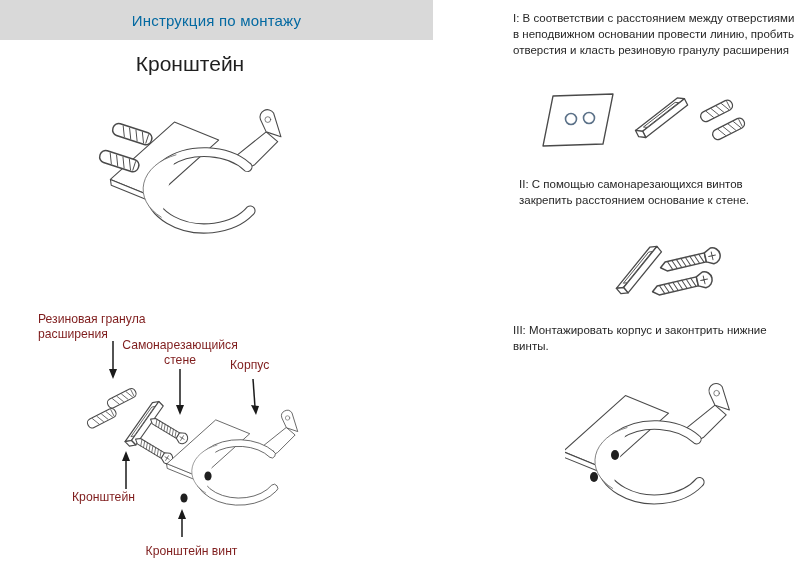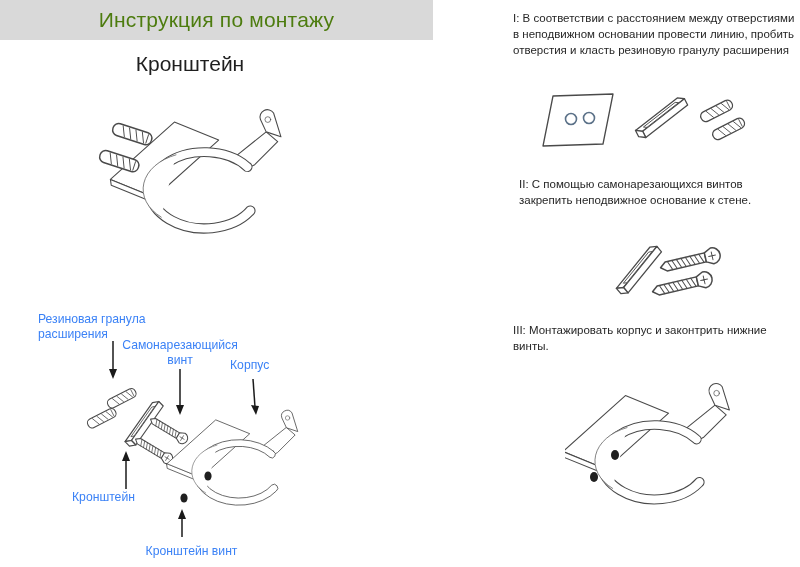--- a/index.html
+++ b/index.html
@@ -8,32 +8,32 @@
     --line-art:#4a4a4a;
     --hole-accent:#5b7188;
     --background:#ffffff;
   }
   *{margin:0;padding:0;box-sizing:border-box}
   html,body{background:var(--background)}
   body{font-family:"Liberation Sans",sans-serif;color:var(--text)}
   .page{position:relative;width:800px;height:567px;background:var(--background);overflow:hidden}
   .band{position:absolute;left:0;top:0;width:433px;height:40px;background:var(--header-band);
         display:flex;align-items:center;justify-content:center}
-  .title{font-size:21px;letter-spacing:.2px;color:#4d7c0f}
+  .title{font-size:15px;letter-spacing:.2px;color:#0369a1}
   .subtitle{position:absolute;left:120px;top:52px;width:140px;text-align:center;font-size:21px;color:#1f1f1f}
   .fig{position:absolute}
   .ln{fill:#fff;stroke:var(--line-art);stroke-width:1.3;stroke-linejoin:round;stroke-linecap:round}
   .thin{stroke-width:.85}
   .hole{fill:#fff;stroke:var(--hole-accent);stroke-width:1.6}
   .solid{fill:#1f1f1f;stroke:none}
   .arrow{stroke:#1a1a1a;stroke-width:1.5;fill:none}
   .ah{fill:#1a1a1a;stroke:none}
   .step{position:absolute;font-size:11.5px;line-height:1.4;color:#262626}
   .step.center{text-align:left}
-  .plabel{position:absolute;font-size:12.2px;line-height:1.25;color:#3b82f6}
+  .plabel{position:absolute;font-size:12.2px;line-height:1.25;color:#7f1d1d}
   .plabel.center{text-align:center}
 </style>
 </head>
 <body>
 
 <div class="page">
 
   <svg width="0" height="0" style="position:absolute" aria-hidden="true">
     <defs>
 
@@ -105,37 +105,37 @@
       <line class="arrow" x1="106" y1="184" x2="106" y2="154"></line>
         <polygon class="ah" points="106,146 102,156 110,156"></polygon>
     </g>
     <g>
       <line class="arrow" x1="162" y1="232" x2="162" y2="212"></line>
         <polygon class="ah" points="162,204 158,214 166,214"></polygon>
     </g>
   </svg>
 
   <div class="plabel" style="left:38px;top:312px;width:118px">Резиновая гранула расширения</div>
-  <div class="plabel center" style="left:122px;top:338px;width:116px">Самонарезающийся винт</div>
+  <div class="plabel center" style="left:122px;top:338px;width:116px">Самонарезающийся стене</div>
   <div class="plabel" style="left:230px;top:358px;width:60px">Корпус</div>
   <div class="plabel" style="left:72px;top:490px;width:84px">Кронштейн</div>
   <div class="plabel center" style="left:124px;top:544px;width:135px">Кронштейн винт</div>
 
   <div class="step center" style="left:513px;top:10px;width:284px">I: В соответствии с расстоянием между отверстиями в неподвижном основании провести линию, пробить отверстия и класть резиновую гранулу расширения</div>
 
   <svg class="fig" style="left:535px;top:86px" width="215" height="78" viewBox="0 0 215 78">
     <path class="ln" d="M18,10 L78,8 L68,58 L8,60 Z"></path>
     <circle class="hole" cx="36" cy="33" r="5.5"></circle>
     <circle class="hole" cx="54" cy="32" r="5.5"></circle>
     <use href="#def-base" transform="translate(96,40) rotate(-27)"></use>
     <use href="#def-anchor" transform="translate(164,28) rotate(-27) scale(0.95)"></use>
     <use href="#def-anchor" transform="translate(176,46) rotate(-27) scale(0.95)"></use>
   </svg>
 
-  <div class="step" style="left:519px;top:176px;width:280px">II: С помощью самонарезающихся винтов закрепить неподвижное основание к стене.</div>
+  <div class="step" style="left:519px;top:176px;width:280px">II: С помощью самонарезающихся винтов закрепить расстоянием основание к стене.</div>
 
   <svg class="fig" style="left:605px;top:225px" width="145" height="82" viewBox="0 0 145 82">
     <use href="#def-base" transform="translate(6,60) rotate(-40)"></use>
     <use href="#def-screw" transform="translate(54,36) rotate(-13) scale(1.15)"></use>
     <use href="#def-screw" transform="translate(46,60) rotate(-13) scale(1.15)"></use>
   </svg>
 
   <div class="step center" style="left:513px;top:322px;width:290px">III: Монтажировать корпус и законтрить нижние винты.</div>
 
   <svg class="fig" style="left:565px;top:382px" width="200" height="145" viewBox="0 0 200 145">

